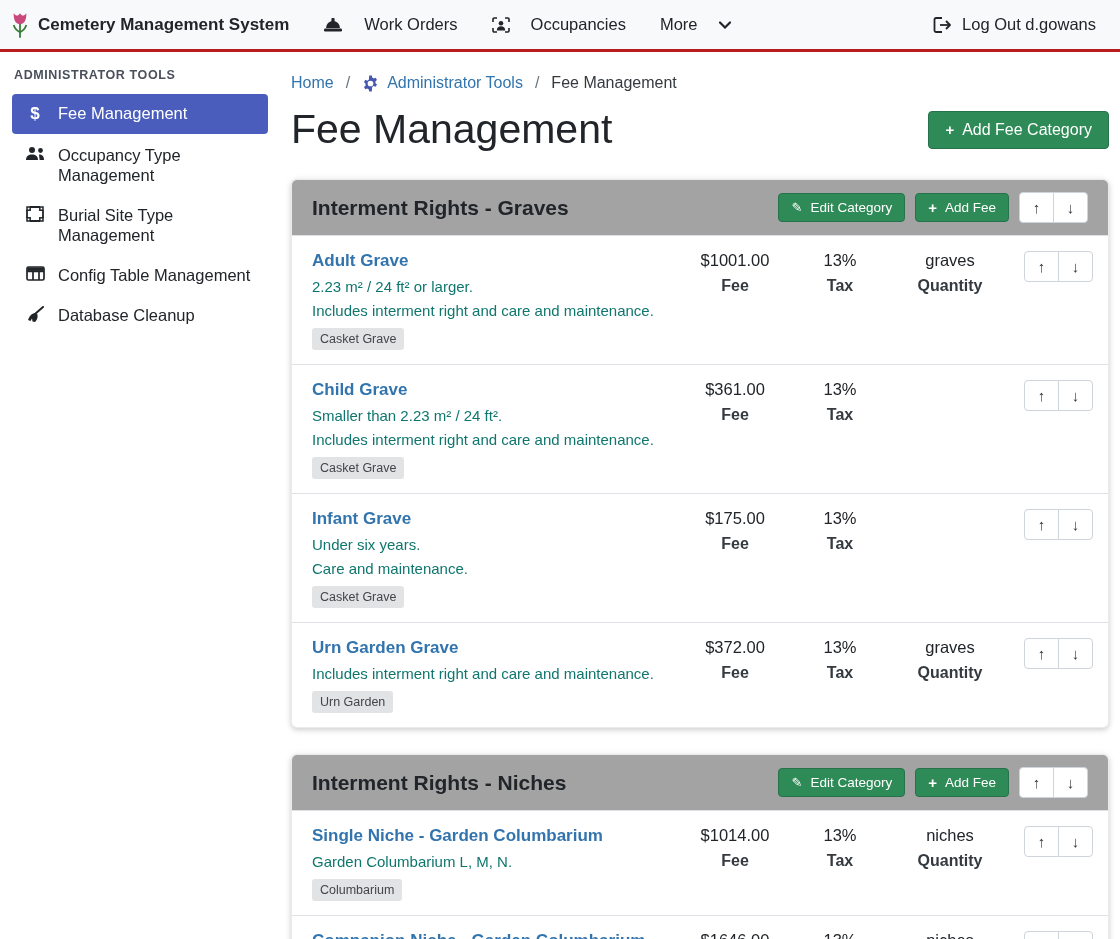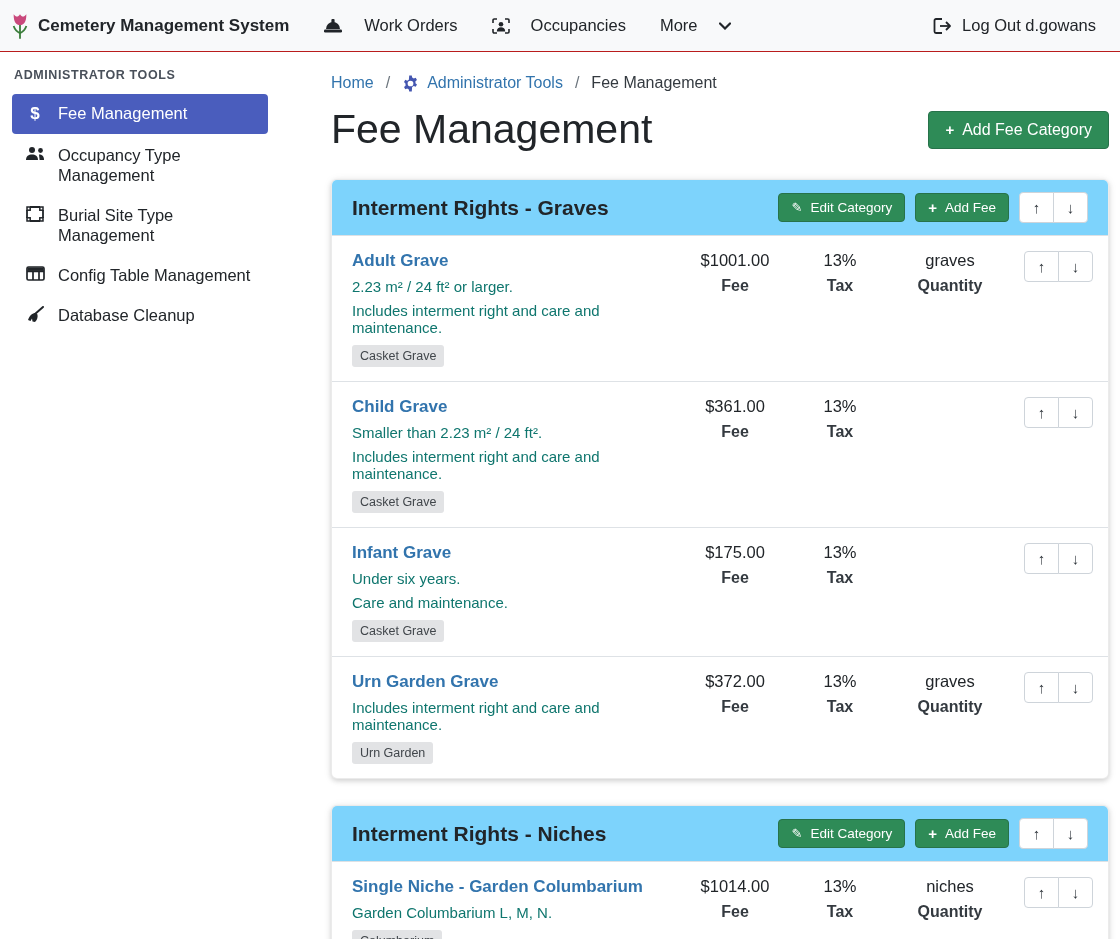--- a/index.html
+++ b/index.html
@@ -11,30 +11,30 @@
     --gray-border:#dee2e6;
   }
   *{box-sizing:border-box;}
   html,body{margin:0;padding:0;}
   body{
     width:1120px;height:939px;overflow:hidden;background:#fff;
     font-family:"Liberation Sans",sans-serif;color:var(--dark);
   }
   
   .navbar{
-    height:52px;background:#f8f9fa;border-bottom:1px solid #b91c1c;
+    height:52px;background:#f8f9fa;border-bottom:3px solid #b91c1c;
     display:flex;align-items:center;padding:0 24px 0 10px;
   }
   .brand{display:flex;align-items:center;gap:8px;font-weight:700;font-size:17px;cursor:pointer;}
   .nav-items{display:flex;align-items:center;gap:34px;margin-left:34px;}
   .nav-item{display:flex;align-items:center;gap:21px;font-size:16.5px;cursor:pointer;}
   .logout{margin-left:auto;display:flex;align-items:center;gap:9px;font-size:16.5px;cursor:pointer;}
   .icon{display:inline-flex;align-items:center;justify-content:center;}
   
-  .layout{display:flex;height:887px;gap:40px;}
+  .layout{display:flex;height:887px;}
   .sidebar{width:280px;flex:0 0 280px;padding-top:2px;}
   .sidebar-heading{
     font-size:12.5px;letter-spacing:.6px;color:#49505a;font-weight:700;
     padding:14px 14px 10px 14px;
   }
   .side-item{
     display:flex;gap:12px;align-items:flex-start;margin:2px 12px;
     padding:9px 12px;border-radius:4px;font-size:16.5px;line-height:1.22;cursor:pointer;color:var(--dark);
   }
   .side-item .s-icon{width:22px;flex:0 0 22px;display:flex;justify-content:center;margin-top:1px;}
@@ -58,21 +58,21 @@
   .btn-sm{font-size:13.5px;padding:6px 12px;}
   .plus-glyph{font-weight:700;font-size:15px;line-height:1;}
   .pencil-glyph{font-size:13px;line-height:1;}
   
   .card{
     background:#fff;border:1px solid rgba(0,0,0,.08);border-radius:6px;
     box-shadow:0 2px 5px rgba(0,0,0,.14),0 1px 10px rgba(0,0,0,.07);
     margin-bottom:26px;overflow:hidden;
   }
   .card-header{
-    background:#7dd3fc;padding:12px 20px;display:flex;align-items:center;border-bottom:1px solid #dde1e5;
+    background:#a3a3a3;padding:12px 20px;display:flex;align-items:center;border-bottom:1px solid #dde1e5;
   }
   .card-title{font-size:21px;font-weight:700;margin:0;flex:1;}
   .card-actions{display:flex;align-items:center;gap:10px;}
   .arrow-group{display:inline-flex;}
   .arrow-btn{
     background:#fff;border:1px solid #ced4da;color:#343a40;
     width:35px;height:31px;font-size:15px;cursor:pointer;line-height:1;
     display:inline-flex;align-items:center;justify-content:center;padding:0;
   }
   .arrow-btn:first-child{border-radius:4px 0 0 4px;}

